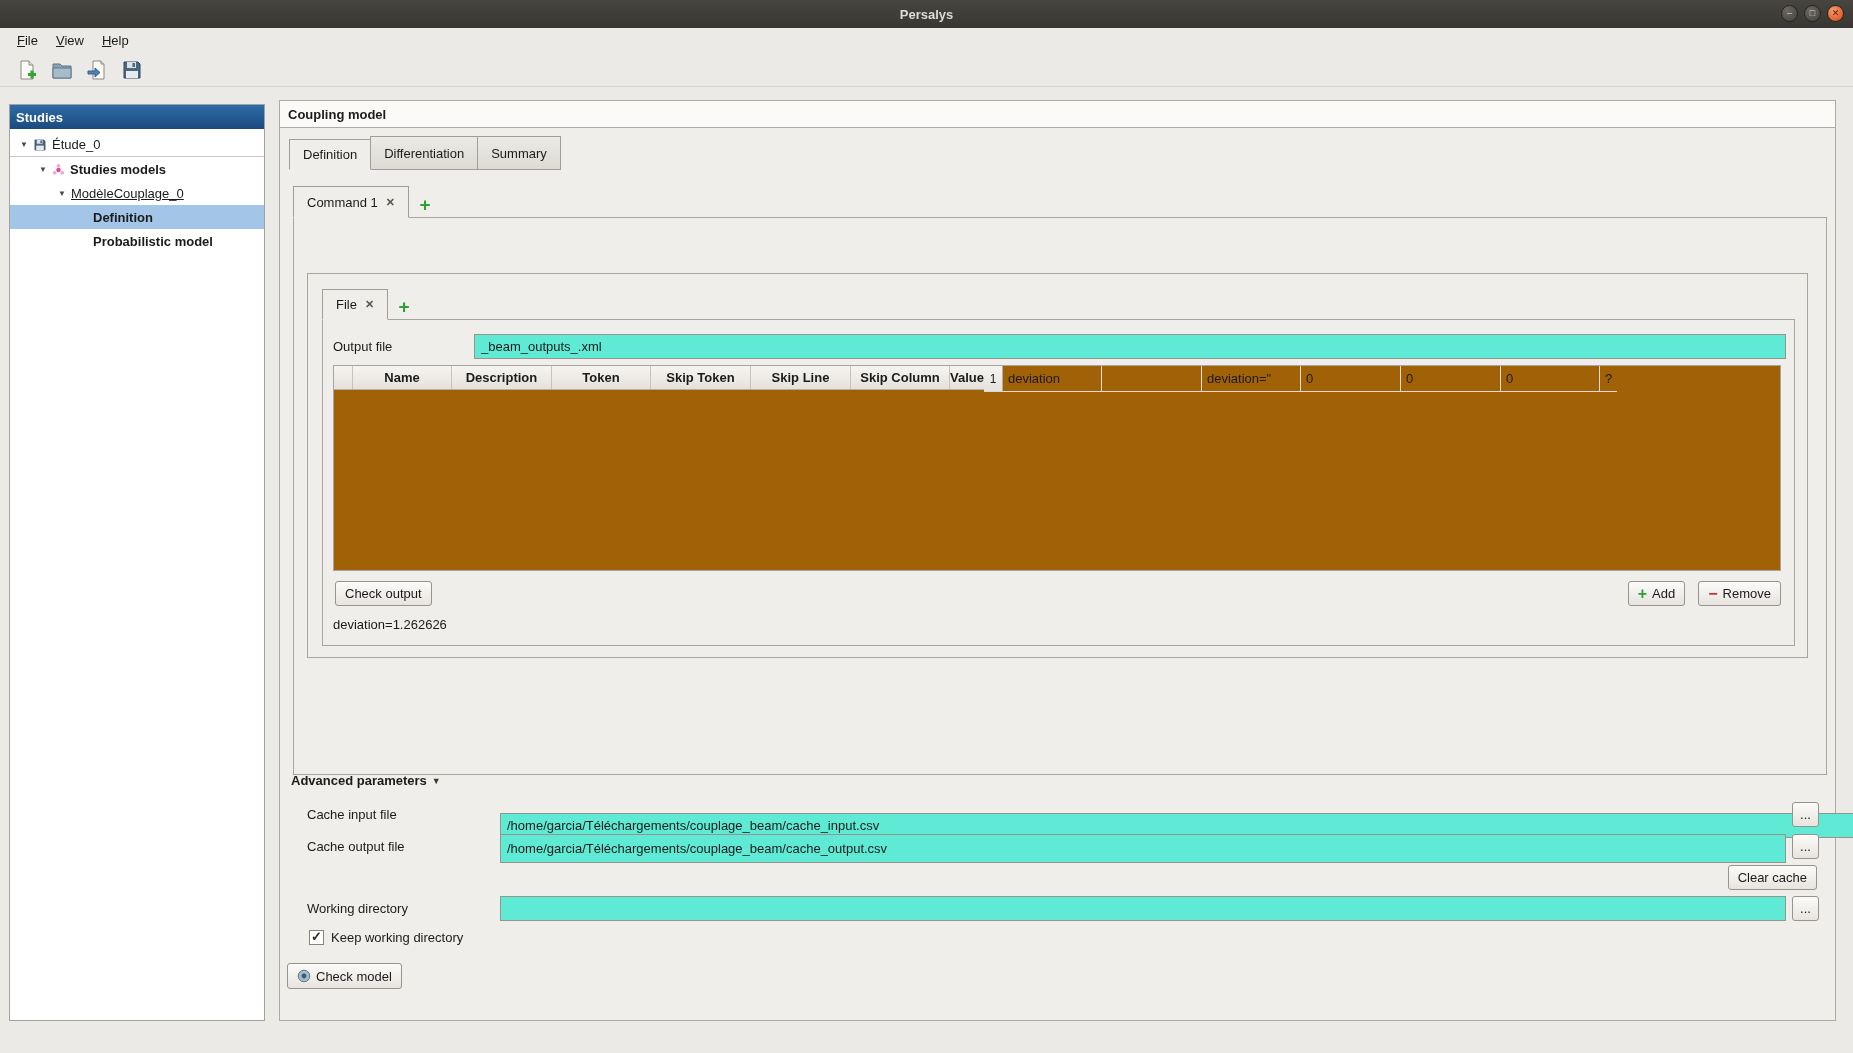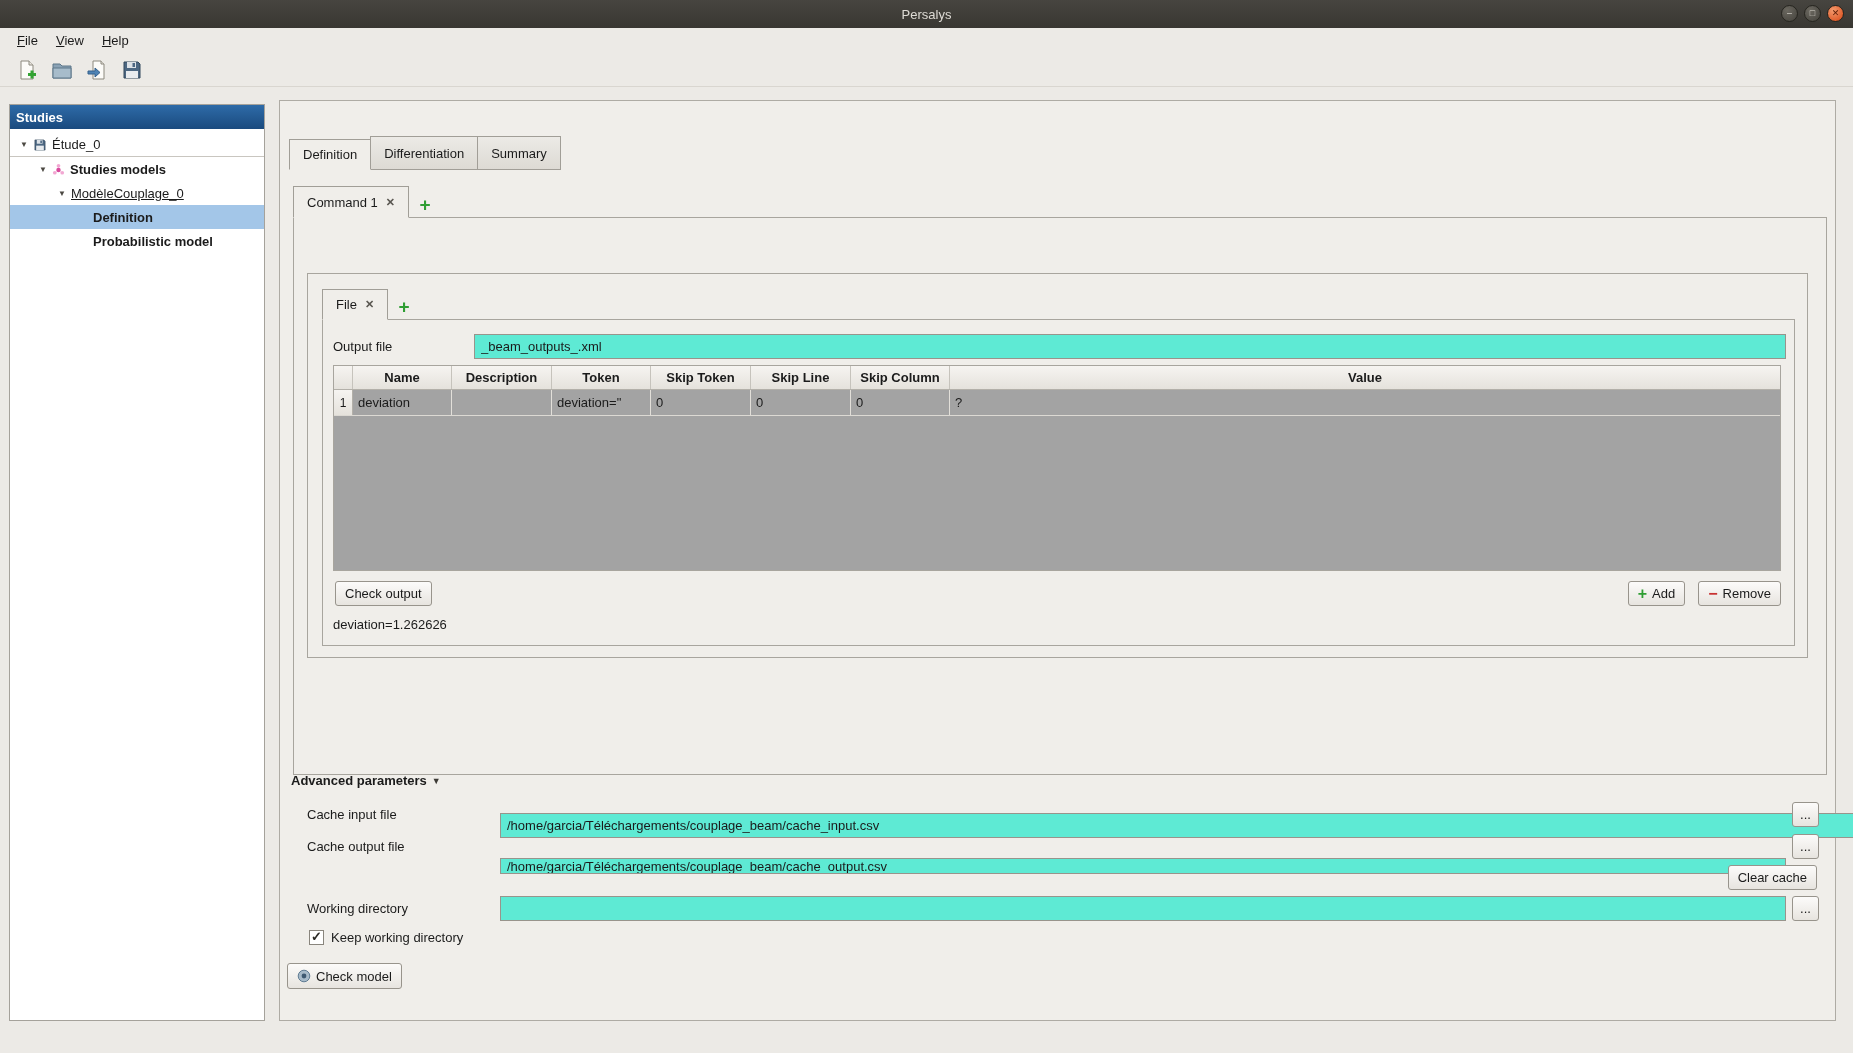--- a/index.html
+++ b/index.html
@@ -1,20 +1,20 @@
 <!DOCTYPE html>
 <html><head>
 <meta charset="utf-8">
 <style>
   html,body{margin:0;padding:0}
   #app{position:relative;width:1853px;height:1053px;background:#eceae6;font-family:"Liberation Sans",sans-serif;font-size:13px;color:#1b1b1b;overflow:hidden}
   .abs{position:absolute}
   
   #titlebar{position:absolute;left:0;top:0;width:1853px;height:28px;background:linear-gradient(#474540,#393732);display:flex;align-items:center;justify-content:center}
-  #titlebar .t{color:#dedbd5;font-weight:normal}
+  #titlebar .t{color:#dedbd5;font-weight:bold}
   .winbtns{position:absolute;right:9px;top:5px;display:flex;gap:6px}
   .winbtn{width:17px;height:17px;border-radius:50%;background:radial-gradient(circle at 35% 30%,#6b6860,#44423c);border:1px solid #26251f;color:#d6d3cc;font-size:9px;line-height:15px;text-align:center;box-sizing:border-box;cursor:default}
   .winbtn.close{background:radial-gradient(circle at 35% 30%,#f49a6d,#d84715);color:#5d1d07}
   
   #menubar{position:absolute;left:0;top:28px;width:1853px;height:25px;display:flex;align-items:center;padding-left:8px;box-sizing:border-box}
   .menu-item{padding:3px 9px}
   .menu-item::first-letter{text-decoration:underline}
   
   #toolbar{position:absolute;left:0;top:53px;width:1853px;height:34px;border-bottom:1px solid #d9d6d0;display:flex;align-items:center;gap:8px;padding-left:13px;box-sizing:border-box}
   .toolbtn{width:27px;height:27px;display:flex;align-items:center;justify-content:center}
@@ -35,21 +35,21 @@
   .tab.active{background:#f0eeea;height:100%;border-bottom-color:#f0eeea;z-index:3}
   .pane{position:absolute;border:1px solid #a8a59e;background:#f0eeea;box-sizing:border-box;z-index:1}
   .closex{font-size:11px;color:#5a5751;font-weight:bold}
   .plusbtn{width:26px;height:26px;display:flex;align-items:center;justify-content:center;font-size:19px;font-weight:bold;color:#2f9e33;margin-left:4px}
   .input{background:#5eead4;border:1px solid #98948c;box-sizing:border-box;font-family:"Liberation Sans",sans-serif;font-size:13px;padding:0 6px;color:#1b1b1b}
   .btn{background:linear-gradient(#fcfbfa,#e7e4df);border:1px solid #98948c;border-radius:3px;font-family:"Liberation Sans",sans-serif;font-size:13px;height:25px;display:inline-flex;align-items:center;gap:5px;padding:0 9px;color:#1b1b1b}
   .glyph-add{color:#2f9e33;font-weight:bold;font-size:16px;line-height:1}
   .glyph-remove{color:#c83232;font-weight:bold;font-size:16px;line-height:1}
   .label{position:absolute;white-space:nowrap}
   
-  #output-table{position:absolute;display:flex;flex-direction:column;background:#a3a3a3;border:1px solid #a8a59e;box-sizing:border-box;z-index:2}
+  #output-table{position:absolute;display:flex;flex-direction:row;background:#a16207;border:1px solid #a8a59e;box-sizing:border-box;z-index:2}
   .thead{display:flex;height:23px;background:linear-gradient(#f6f4f1,#e5e2dc);border-bottom:1px solid #b3b0a9;flex:none}
   .th{display:flex;align-items:center;justify-content:center;border-right:1px solid #c6c3bc;box-sizing:border-box;font-weight:bold}
   .trow{display:flex;height:25px;border-bottom:1px solid #dcd9d3;flex:none}
   .rowhdr{width:19px;background:linear-gradient(#f6f4f1,#e5e2dc);border-right:1px solid #b3b0a9;display:flex;align-items:center;justify-content:center;flex:none;box-sizing:border-box;font-size:12px}
   .td{display:flex;align-items:center;border-right:1px solid #e2dfd9;padding:0 5px;box-sizing:border-box}
   .cw0{width:19px}.cw1{width:99px}.cw2{width:100px}.cw3{width:99px}.cw4{width:100px}.cw5{width:100px}.cw6{width:99px}.cwv{flex:1;border-right:none}
   
   .checkbox{position:absolute;width:15px;height:15px;background:#fff;border:1px solid #89857d;box-sizing:border-box;display:flex;align-items:center;justify-content:center}
   .cbmark{font-size:13px;font-weight:bold;color:#2c2a26;line-height:1;margin-top:-2px}
   .advtri{font-size:9px;color:#3c3a35;margin-left:5px}
@@ -154,20 +154,23 @@
       <span class="bold">Definition</span>
     </div>
 
     <div class="tree-row" style="top:124px;padding-left:83px">
       <span class="bold">Probabilistic model</span>
     </div>
   </div>
 
   <div id="main-panel">
 
+    <div id="main-header">
+      <span>Coupling model</span>
+    </div>
 
     <div class="tabbar" style="left:9px;top:38px;height:31px">
       <div class="tab active">
         <span>Definition</span>
       </div>
       <div class="tab">
         <span>Differentiation</span>
       </div>
       <div class="tab">
         <span>Summary</span>
@@ -240,21 +243,21 @@
       <span class="advtri">▼</span>
     </div>
 
     <span class="label" style="left:27px;top:701px;line-height:25px">Cache input file</span>
     <input class="input abs" style="left: 220px; top: 701px; width: 1502px; height: 25px; margin-top: 11px;" value="/home/garcia/Téléchargements/couplage_beam/cache_input.csv">
     <button class="btn abs" style="left:1512px;top:701px;width:27px;justify-content:center;padding:0">
       <span>...</span>
     </button>
 
     <span class="label" style="left:27px;top:733px;line-height:25px">Cache output file</span>
-    <input class="input abs" style="left: 220px; top: 733px; width: 1286px; height: 16px; margin-top: 24px;" value="/home/garcia/Téléchargements/couplage_beam/cache_output.csv">
+    <input class="input abs" style="left: 220px; top: 733px; width: 1286px; height: 29px;" value="/home/garcia/Téléchargements/couplage_beam/cache_output.csv">
     <button class="btn abs" style="left:1512px;top:733px;width:27px;justify-content:center;padding:0">
       <span>...</span>
     </button>
 
     <button class="btn abs" style="right:18px;top:764px">
       <span>Clear cache</span>
     </button>
 
     <span class="label" style="left:27px;top:795px;line-height:25px">Working directory</span>
     <input class="input abs" style="left: 220px; top: 795px; width: 1286px; height: 25px;" value="">

